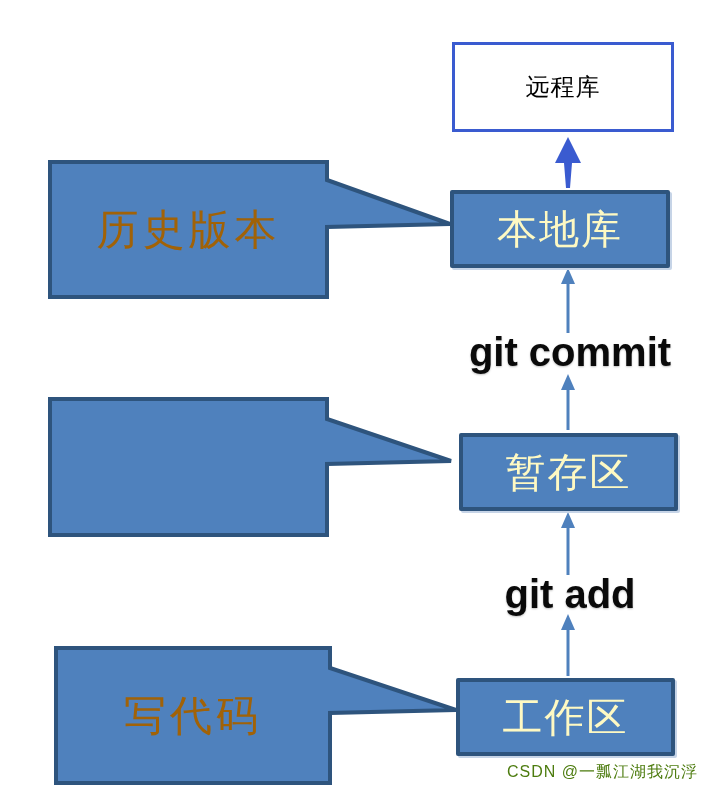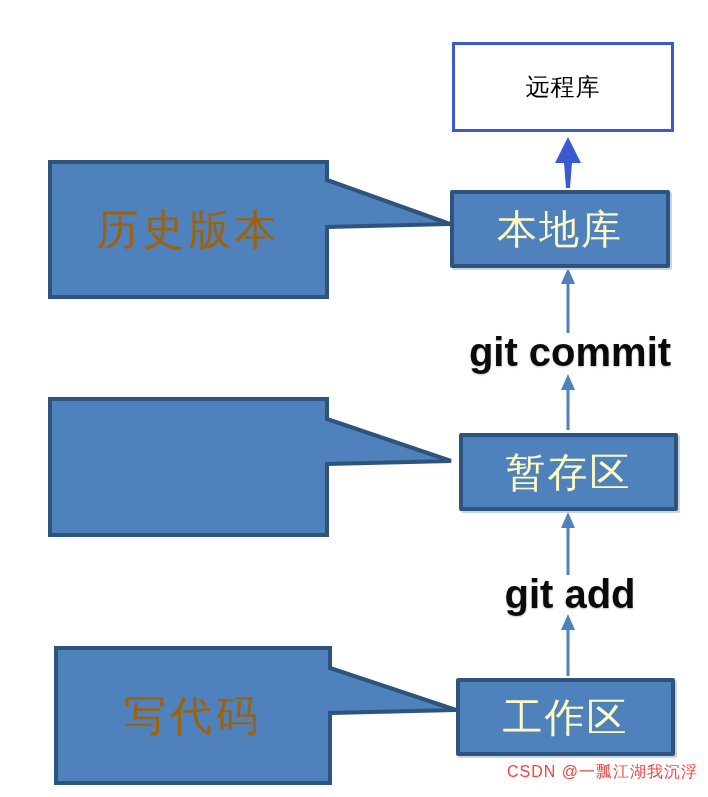--- a/index.html
+++ b/index.html
@@ -24,21 +24,21 @@
               z-index:2;}
   .remote-label{color:#000;font-size:24px;letter-spacing:1px;white-space:nowrap;}
 
   .callout-label{position:absolute;display:flex;align-items:center;justify-content:center;
                  color:#a16207;font-family:"Liberation Serif","DejaVu Serif",serif;
                  font-size:42px;letter-spacing:4px;white-space:nowrap;z-index:2;}
 
   .cmd-label{position:absolute;text-align:center;font-weight:bold;font-size:40px;color:#0a0a0a;
              text-shadow:0 1px 2px rgba(0,0,0,0.25);z-index:2;}
 
-  .watermark{position:absolute;right:10px;top:762px;font-size:16px;color:#ef4444;
+  .watermark{position:absolute;right:10px;top:762px;font-size:16px;color:#4d7c0f;
              letter-spacing:1px;z-index:2;}
 </style>
 </head>
 <body>
 
 <div id="canvas">
 
   <svg id="shape-layer" width="708" height="797" viewBox="0 0 708 797">
 
     <path class="callout-path" d="M50,162 L327,162 L327,180 L450,224 L327,227 L327,297 L50,297 Z"></path>

